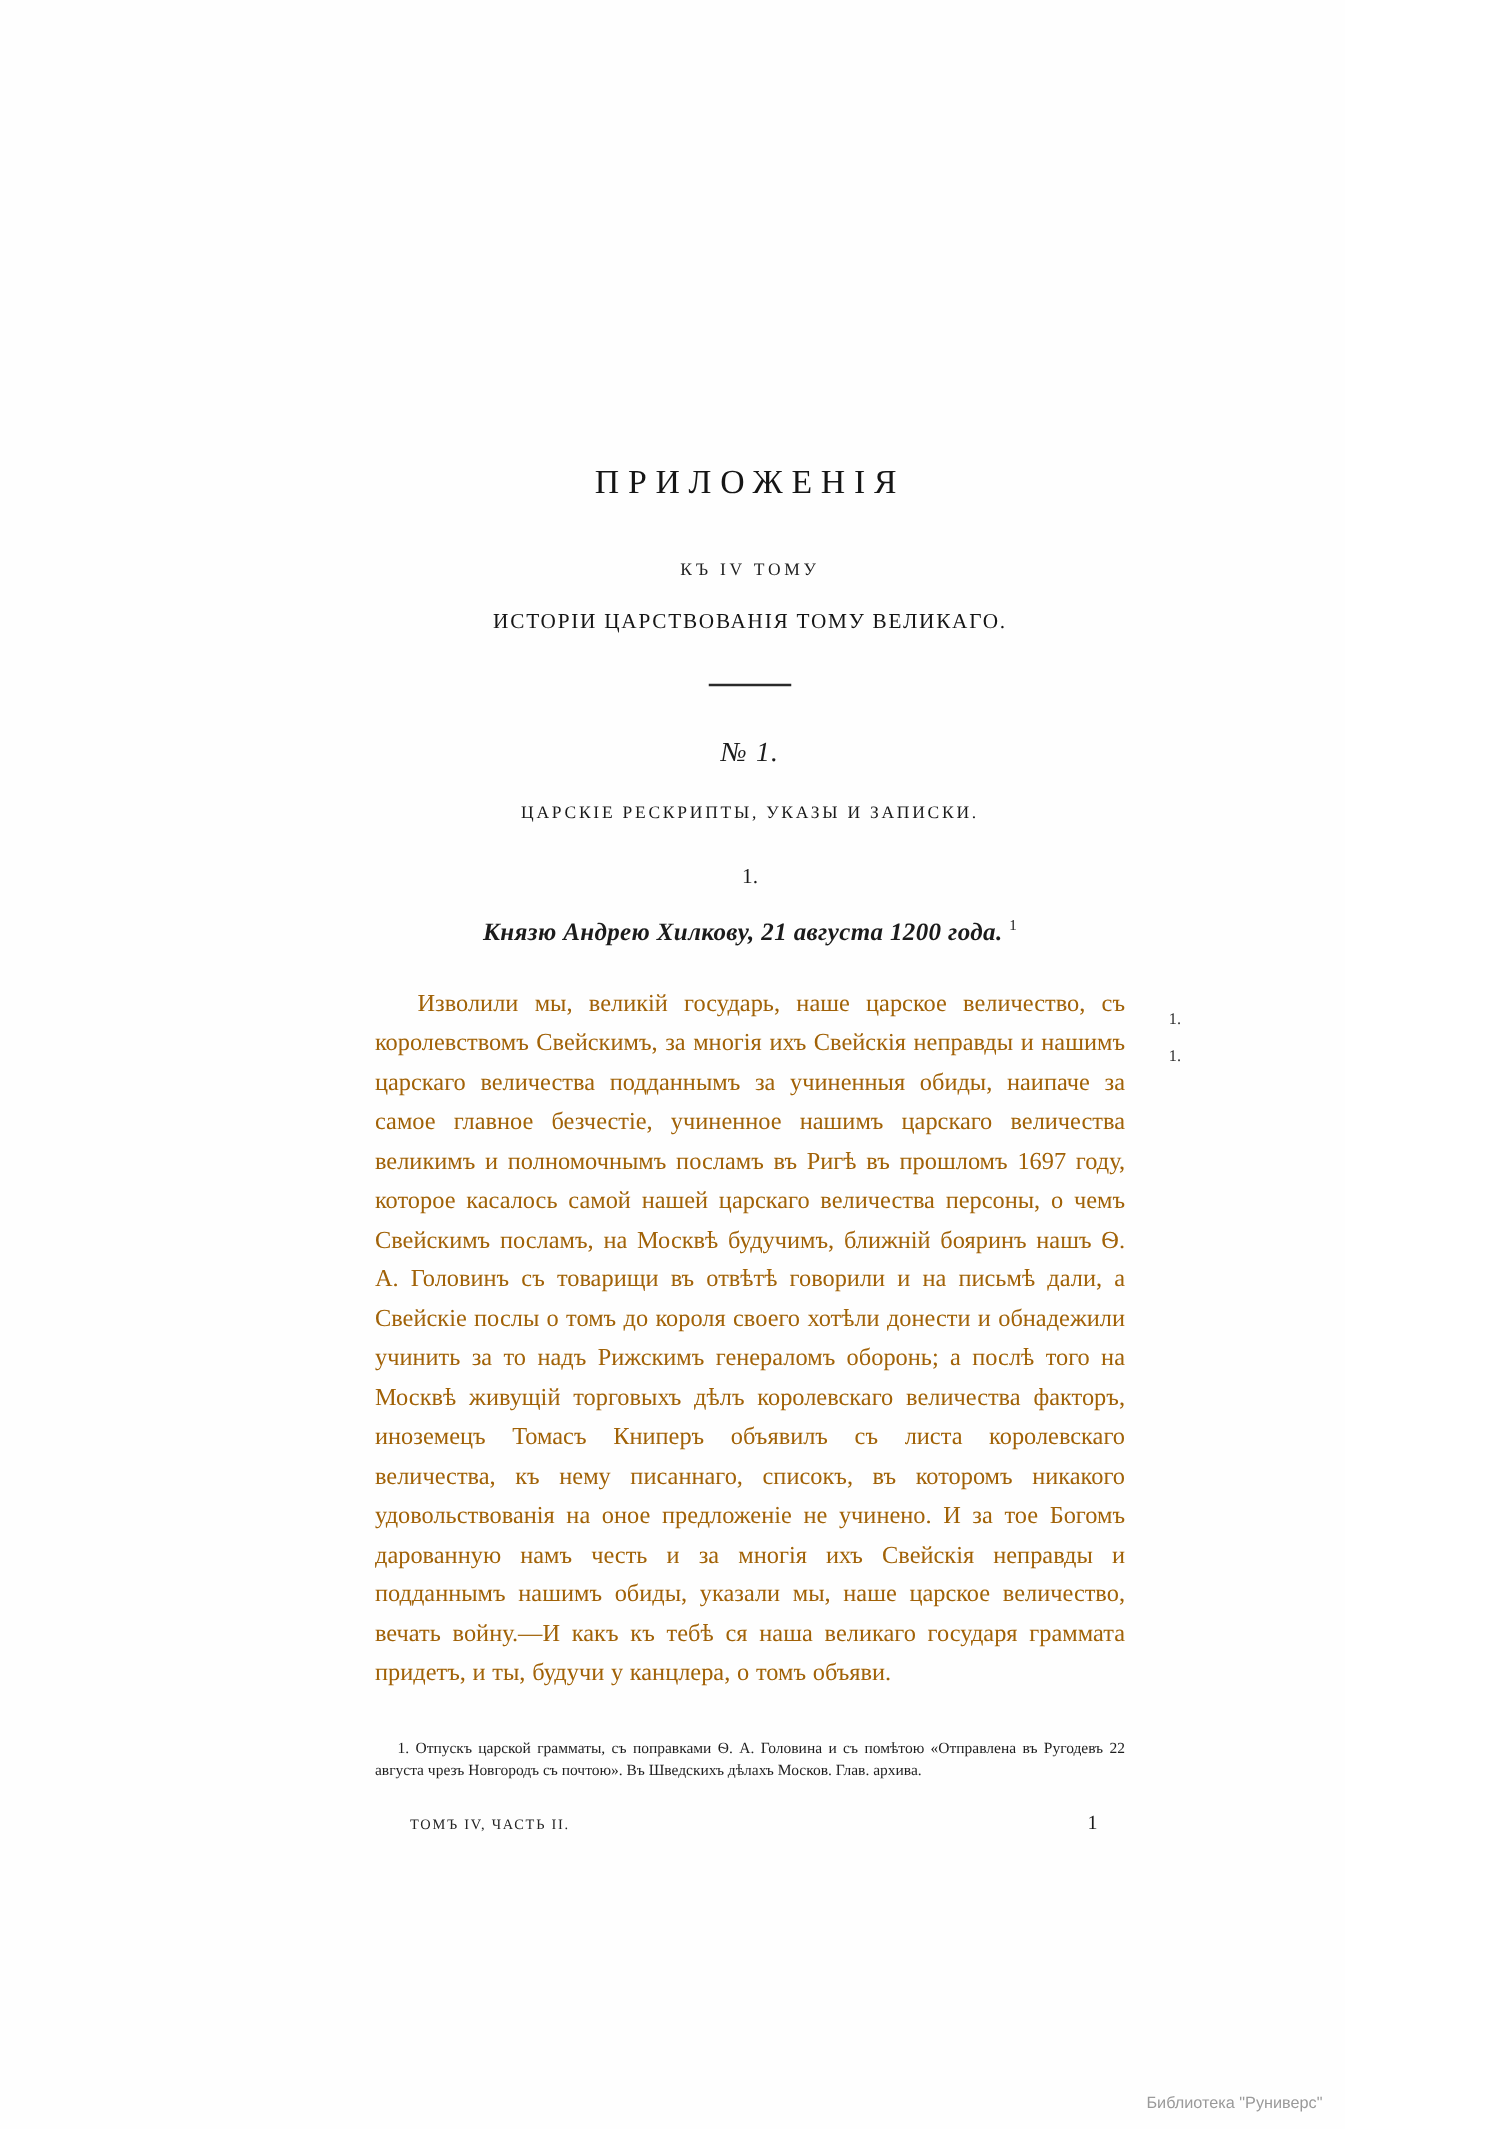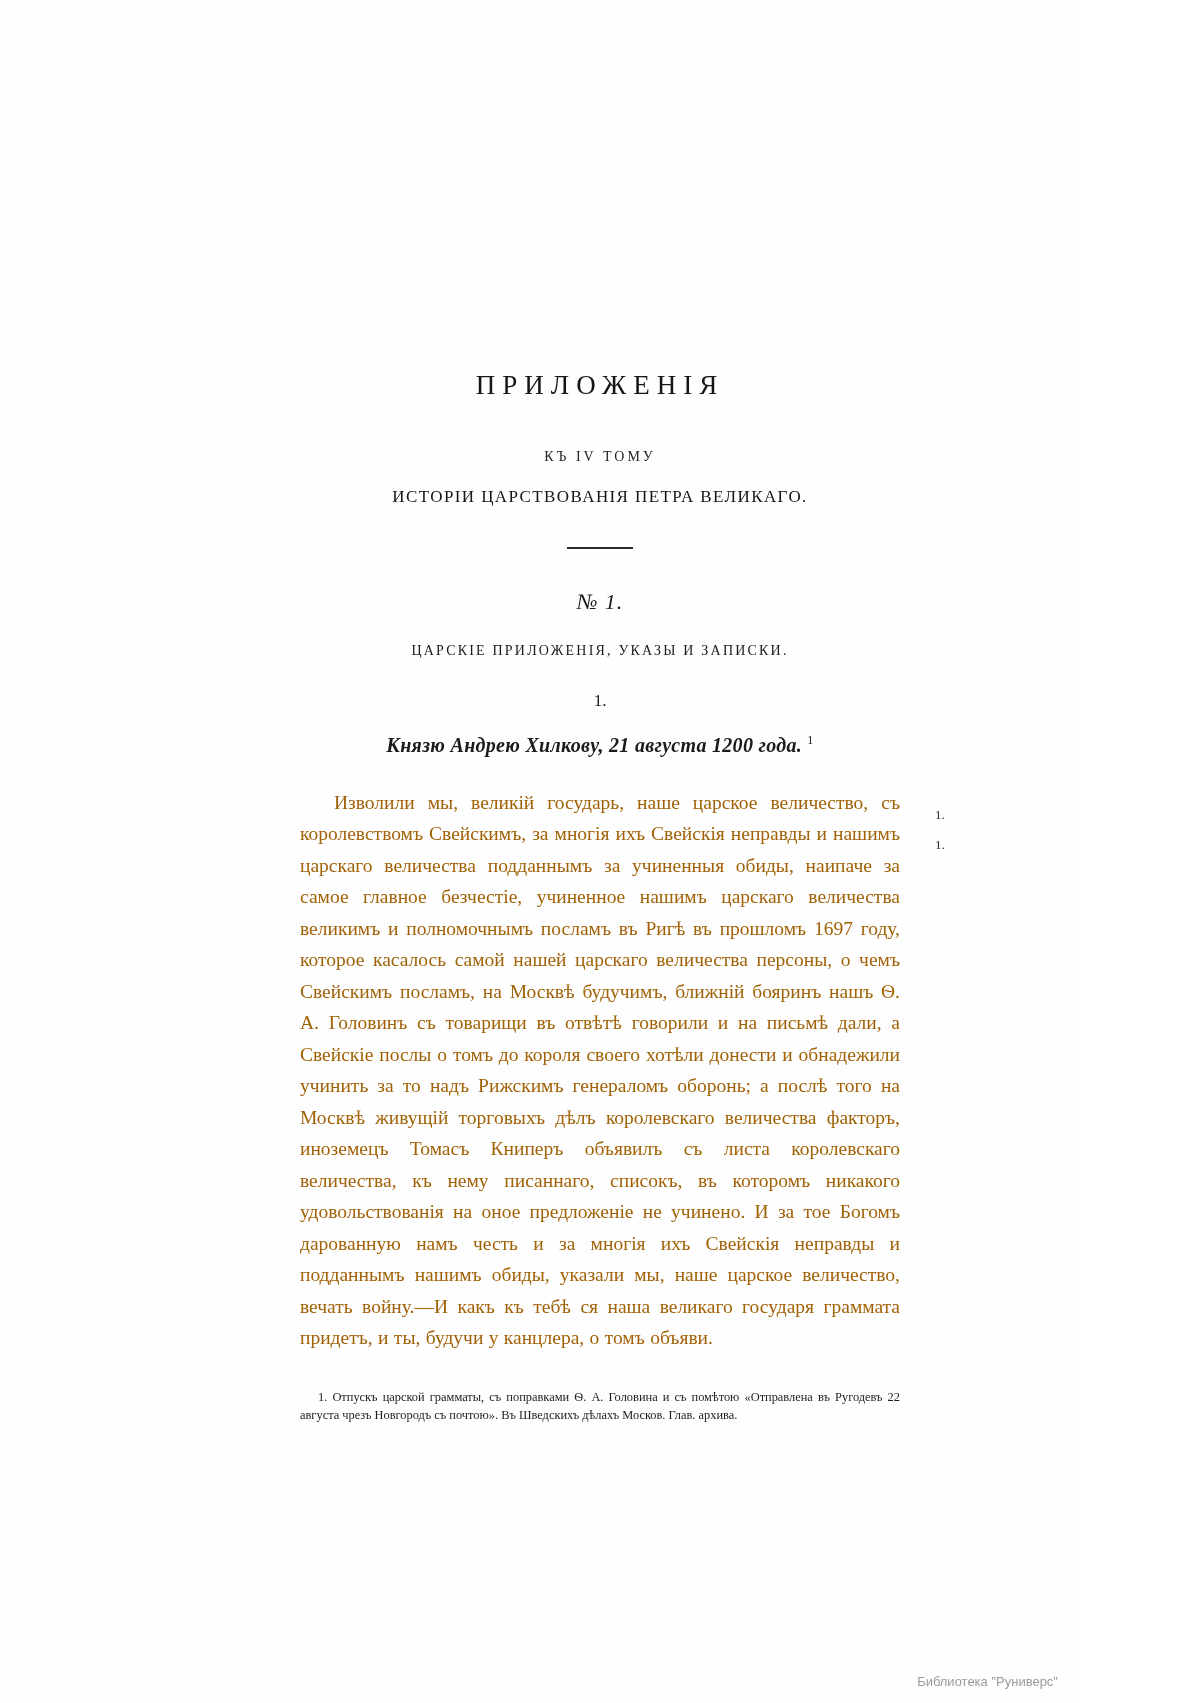--- a/index.html
+++ b/index.html
@@ -171,43 +171,47 @@
 <body>
 
 <div class="page">
 
   <div class="content">
 
     <h1 class="main-title">ПРИЛОЖЕНІЯ</h1>
 
     <div class="sub-small">КЪ IV ТОМУ</div>
 
-    <div class="sub-title">ИСТОРІИ ЦАРСТВОВАНІЯ ПЕТРА ВЕЛИКАГО.</div>
+    <div class="sub-title">ИСТОРІИ ЦАРСТВОВАНІЯ ТОМУ ВЕЛИКАГО.</div>
 
     <div class="rule"></div>
 
     <div class="numero">№ 1.</div>
 
-    <div class="section-caption">ЦАРСКІЕ ПРИЛОЖЕНІЯ, УКАЗЫ И ЗАПИСКИ.</div>
+    <div class="section-caption">ЦАРСКІЕ РЕСКРИПТЫ, УКАЗЫ И ЗАПИСКИ.</div>
 
     <div class="item-number">1.</div>
 
     <div class="doc-heading">
       <span>Князю Андрею Хилкову, 21 августа 1200 года.</span>
       <span class="fn">1</span>
     </div>
 
     <p class="body-text">Изволили мы, великій государь, наше царское величество, съ королевствомъ Свейскимъ, за многія ихъ Свейскія неправды и нашимъ царскаго величества подданнымъ за учиненныя обиды, наипаче за самое главное безчестіе, учиненное нашимъ царскаго величества великимъ и полномочнымъ посламъ въ Ригѣ въ прошломъ 1697 году, которое касалось самой нашей царскаго величества персоны, о чемъ Свейскимъ посламъ, на Москвѣ будучимъ, ближній бояринъ нашъ Ѳ. А. Головинъ съ товарищи въ отвѣтѣ говорили и на письмѣ дали, а Свейскіе послы о томъ до короля своего хотѣли донести и обнадежили учинить за то надъ Рижскимъ генераломъ оборонь; а послѣ того на Москвѣ живущій торговыхъ дѣлъ королевскаго величества факторъ, иноземецъ Томасъ Книперъ объявилъ съ листа королевскаго величества, къ нему писаннаго, списокъ, въ которомъ никакого удовольствованія на оное предложеніе не учинено. И за тое Богомъ дарованную намъ честь и за многія ихъ Свейскія неправды и подданнымъ нашимъ обиды, указали мы, наше царское величество, вечать войну.—И какъ къ тебѣ ся наша великаго государя граммата придетъ, и ты, будучи у канцлера, о томъ объяви.</p>
 
     <div class="footnote">
       <span class="fn-indent"></span><span>1. Отпускъ царской грамматы, съ поправками Ѳ. А. Головина и съ помѣтою «Отправлена въ Ругодевъ 22 августа чрезъ Новгородъ съ почтою». Въ Шведскихъ дѣлахъ Москов. Глав. архива.</span>
     </div>
 
   </div>
 
+  <div class="page-foot">
+    <div class="foot-left">ТОМЪ IV, ЧАСТЬ II.</div>
+    <div class="foot-right">1</div>
+  </div>
 
   <div class="margin-notes">
     <div>1.</div>
     <div>1.</div>
   </div>
 
   <div class="watermark">Библиотека "Руниверс"</div>
 
 </div>
 

